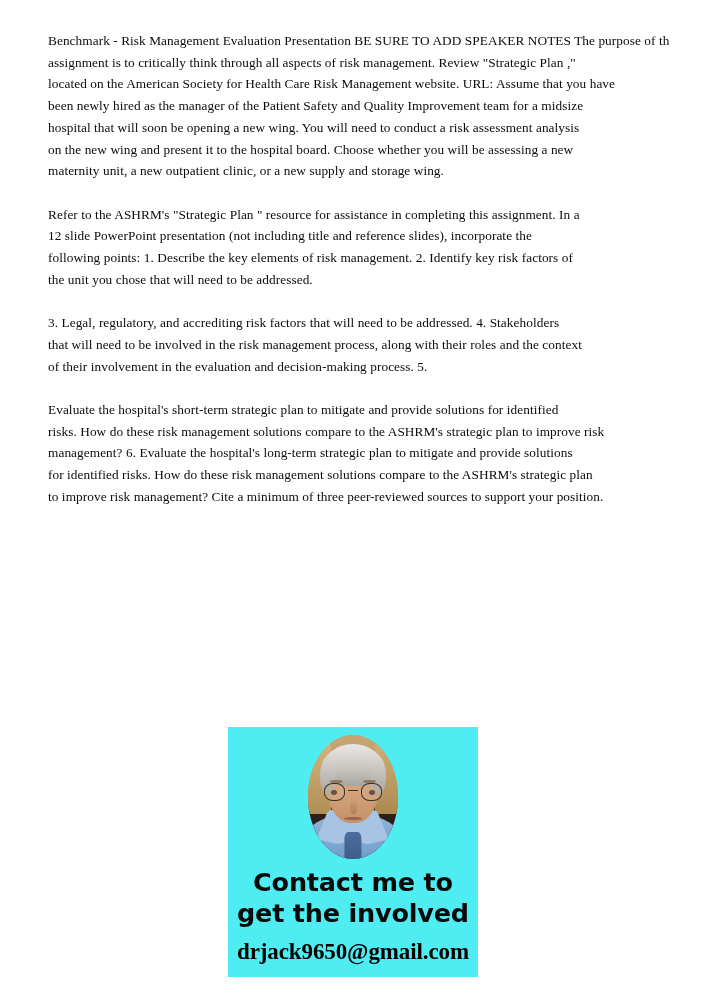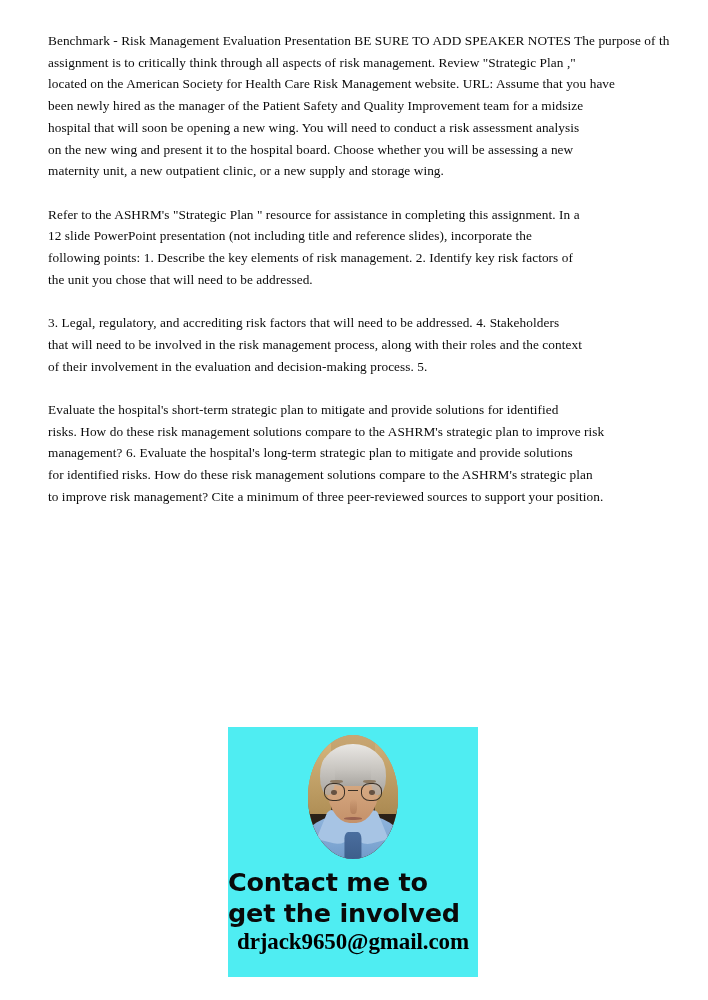--- a/index.html
+++ b/index.html
@@ -180,34 +180,34 @@
     position: absolute; left: 50%; top: 66%;
     transform: translateX(-50%);
     width: 20%; height: 2.6%;
     background: #9a6350; border-radius: 40%;
   }
 
   .card-head {
     position: absolute;
     left: 0; right: 0;
     top: 140px;
-    text-align: left;
+    text-align: center;
     font-family: "DejaVu Sans", "Liberation Sans", sans-serif;
     font-weight: bold;
     font-size: 25.5px;
     line-height: 31px;
     color: #0a0a0a;
     letter-spacing: -0.2px;
   }
   .card-head span { display: block; }
 
   .card-email {
     position: absolute;
     left: 0; right: 0;
-    top: 201px;
+    top: 211px;
     text-align: center;
     font-family: "Liberation Serif", "DejaVu Serif", serif;
     font-weight: bold;
     font-size: 23px;
     line-height: 27px;
     color: #000000;
     letter-spacing: -0.1px;
   }
 </style>
 </head>

